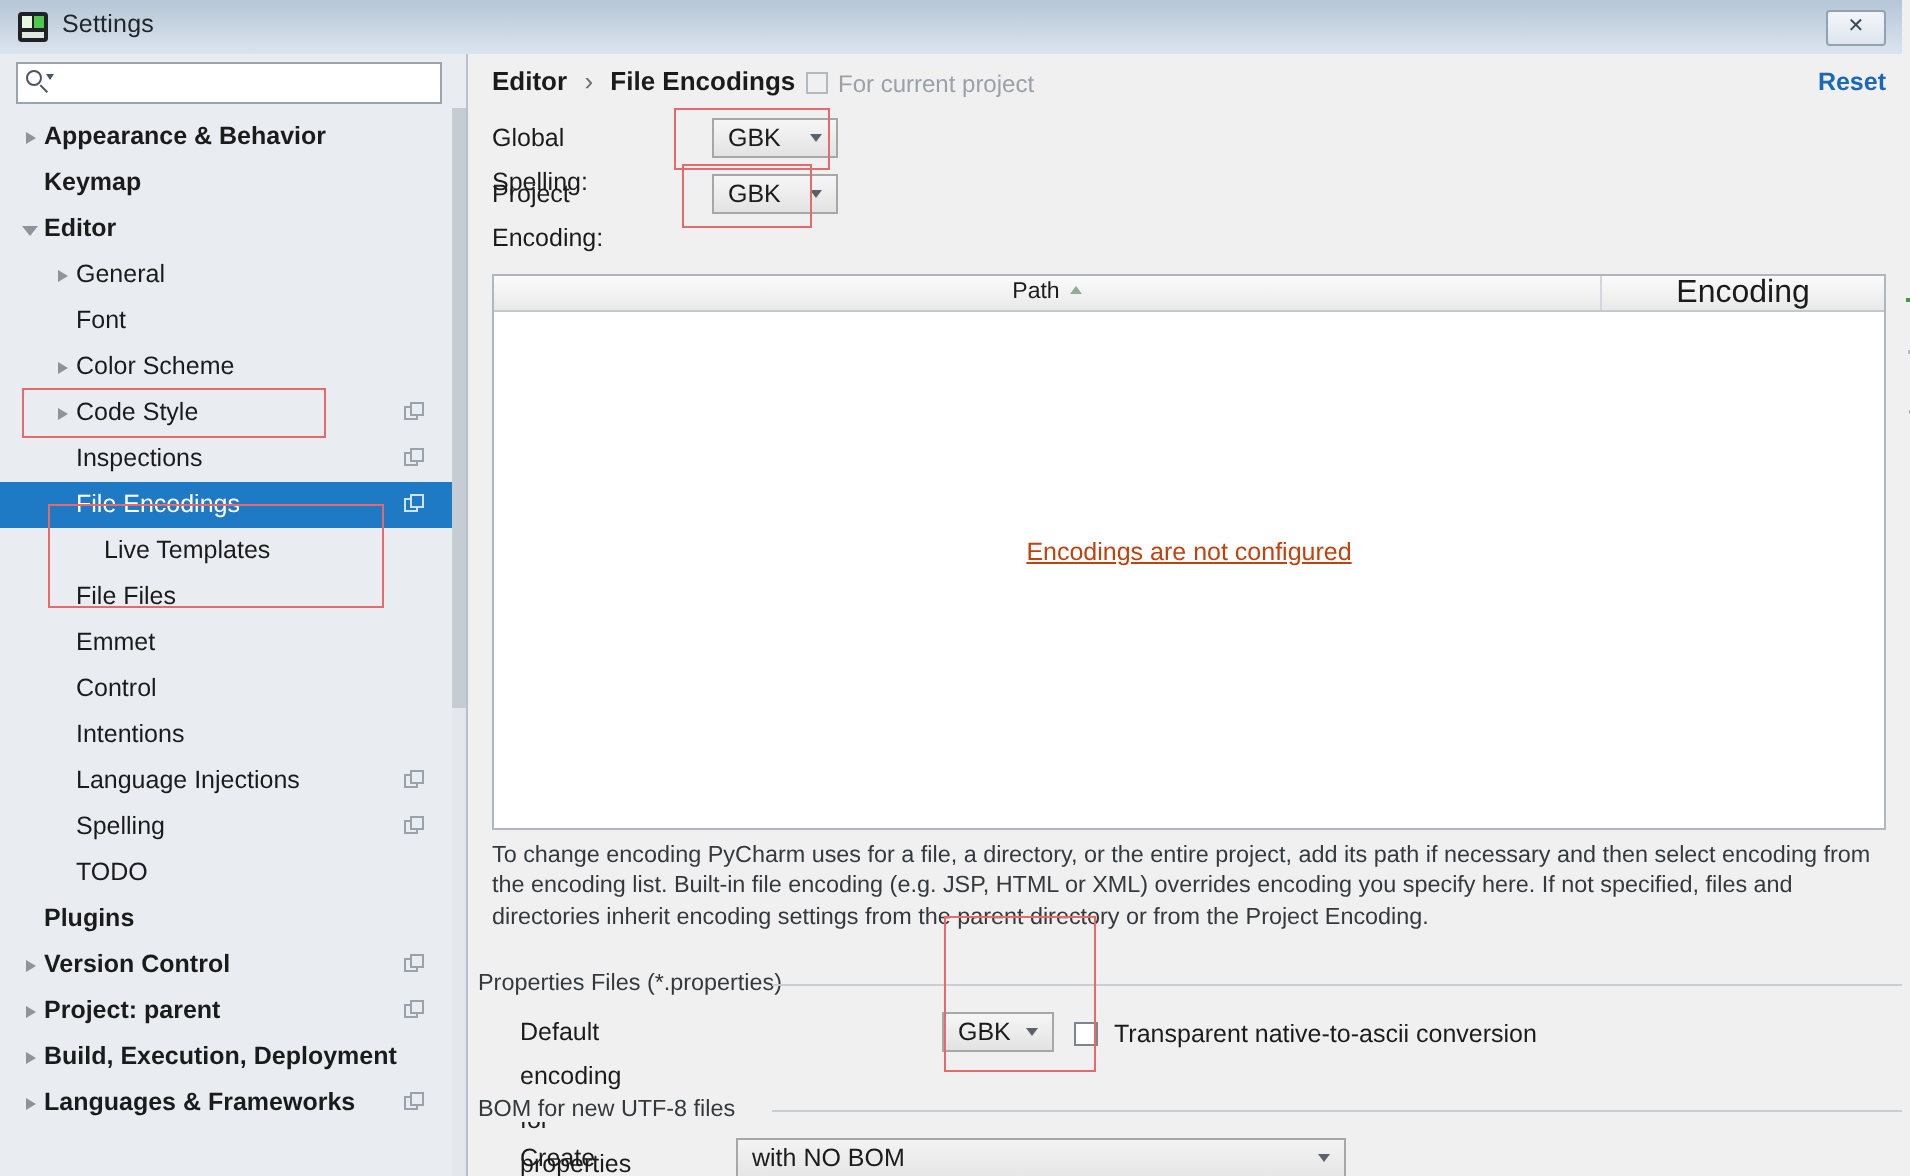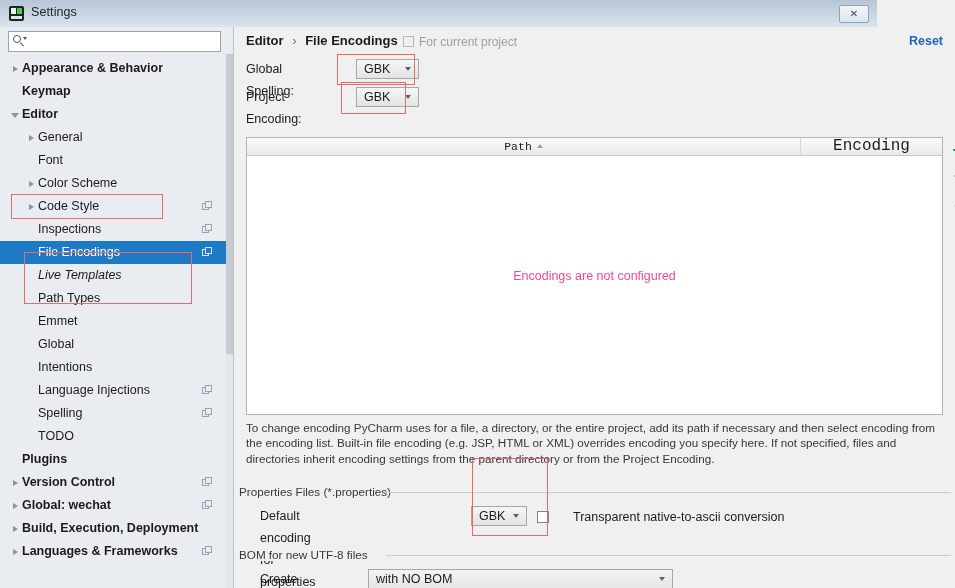--- a/index.html
+++ b/index.html
@@ -6,21 +6,21 @@
   body{
     width:955px;height:588px;overflow:hidden;
     font-family:"Liberation Sans",sans-serif;
     font-size:12px;color:#1c1c1c;background:#f0f0f0;
     -webkit-font-smoothing:antialiased;
   }
   #app{position:relative;width:955px;height:588px;overflow:hidden;background:#f0f0f0;}
 
   
   #titlebar{
-    position:absolute;left:0;top:0;width:877px;height:27px;
+    position:absolute;left:0;top:0;width:951px;height:27px;
     background:linear-gradient(to bottom,#b6c6d6 0%,#c6d4e1 45%,#dae4ee 100%);
     border-bottom:1px solid #9fb0c0;
   }
   #app-icon{
     position:absolute;left:9px;top:6px;width:15px;height:15px;
     background:#1f2227;border-radius:2px;overflow:hidden;
   }
   #app-icon .g1{position:absolute;left:2px;top:2px;width:5px;height:6px;background:#e8f7e0;}
   #app-icon .g2{position:absolute;left:8px;top:2px;width:5px;height:6px;background:#4ec94e;}
   #app-icon .g3{position:absolute;left:2px;top:10px;width:11px;height:3px;background:#dfe9df;}
@@ -135,39 +135,38 @@
 
   
   #table{
     position:absolute;left:12px;top:110px;width:697px;height:278px;
     border:1px solid #b0b6bc;background:#ffffff;box-sizing:border-box;
   }
   #thead{
     position:absolute;left:0;top:0;width:100%;height:17px;
     background:linear-gradient(to bottom,#fbfbfb,#e9e9e9);
     border-bottom:1px solid #c3c8cd;
-    font-family:Liberation Mono, monospace;
   }
   #th-path{
     position:absolute;left:0;top:0;width:553px;height:17px;line-height:17px;
     text-align:center;font-size:11.5px;color:#1b1b1b;border-right:1px solid #d3d7db;
   }
   #th-path .sortarrow{
     display:inline-block;width:0;height:0;margin-left:5px;position:relative;top:-2px;
     border-left:3.6px solid transparent;border-right:3.6px solid transparent;
     border-bottom:4.4px solid #8fae8f;
   }
   #th-enc{
     position:absolute;left:554px;top:0;right:0;height:17px;line-height:17px;
     text-align:center;font-size:16px;color:#1b1b1b;
   }
   #empty-msg{
     position:absolute;left:0;top:0;width:100%;height:100%;
     display:flex;align-items:center;justify-content:center;
-    font-size:12.5px;color:#ec4899;
+    font-size:12.5px;color:#c2410c;text-decoration:underline;
   }
   #tbar{
     position:absolute;left:712px;top:110px;width:32px;height:90px;
   }
   .tbtn{
     position:absolute;left:0;width:26px;height:26px;
     display:flex;align-items:center;justify-content:center;
   }
   #btn-add{top:0;}
   #btn-rm{top:26px;}
@@ -194,21 +193,21 @@
   .group .gtitle{
     position:absolute;left:0;top:0;font-size:11.7px;color:#34393e;
     background:#f0f0f0;padding-right:6px;white-space:nowrap;
   }
   .group .gline{position:absolute;right:0;top:7px;height:1px;background:#c9ced3;}
 
   #chk-row{position:absolute;left:303px;top:483px;display:flex;align-items:center;}
   #chk-box{
     width:12px;height:12px;background:#ffffff;border:1px solid #7d858d;box-sizing:border-box;
   }
-  #chk-lbl{margin-left:24px;font-size:12.5px;color:#1b1b1b;}
+  #chk-lbl{margin-left:8px;font-size:12.5px;color:#1b1b1b;}
 
   
   .redbox{position:absolute;border:1.6px solid #e76a6a;box-sizing:border-box;pointer-events:none;}
 </style>
 </head>
 <body>
 
 <div id="app">
 
   <div id="titlebar">
@@ -279,30 +278,30 @@
           </div>
         </div>
         <div class="trow sel">
           <div class="tlabel" style="left: 38px;">File Encodings</div>
           <div class="copyico">
             <span class="b"></span>
             <span class="f"></span>
           </div>
         </div>
         <div class="trow">
-          <div class="tlabel" style="left: 38px; font-style: italic;">Live Templates</div>
-        </div>
-        <div class="trow">
-          <div class="tlabel" style="left: 38px;">Path Types</div>
+          <div class="tlabel" style="left: 52px;">Live Templates</div>
+        </div>
+        <div class="trow">
+          <div class="tlabel" style="left: 38px;">File Files</div>
         </div>
         <div class="trow">
           <div class="tlabel" style="left: 38px; text-align: right;">Emmet</div>
         </div>
         <div class="trow">
-          <div class="tlabel" style="left: 38px;">Global</div>
+          <div class="tlabel" style="left: 38px;">Control</div>
         </div>
         <div class="trow">
           <div class="tlabel" style="left: 38px;">Intentions</div>
         </div>
         <div class="trow">
           <div class="tlabel" style="left: 38px;">Language Injections</div>
           <div class="copyico">
             <span class="b"></span>
             <span class="f"></span>
           </div>
@@ -327,21 +326,21 @@
           <div class="tlabel" style="left: 22px;">Version Control</div>
           <div class="copyico">
             <span class="b"></span>
             <span class="f"></span>
           </div>
         </div>
         <div class="trow bold">
           <div class="twig" style="left: 8px;">
             <span class="chev"></span>
           </div>
-          <div class="tlabel" style="left: 22px;">Global: wechat</div>
+          <div class="tlabel" style="left: 22px;">Project: parent</div>
           <div class="copyico">
             <span class="b"></span>
             <span class="f"></span>
           </div>
         </div>
         <div class="trow bold">
           <div class="twig" style="left: 8px;">
             <span class="chev"></span>
           </div>
           <div class="tlabel" style="left: 22px;">Build, Execution, Deployment</div>

